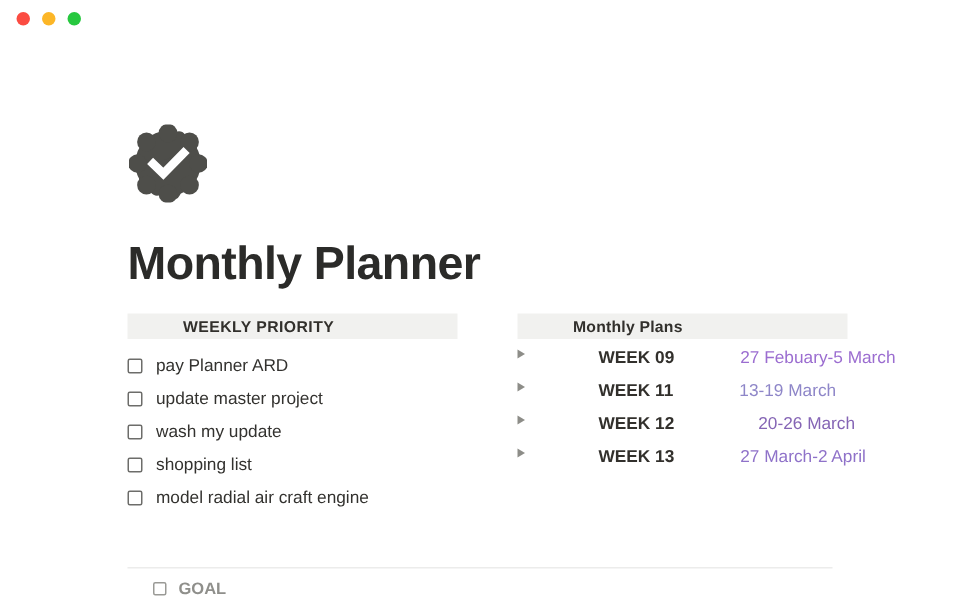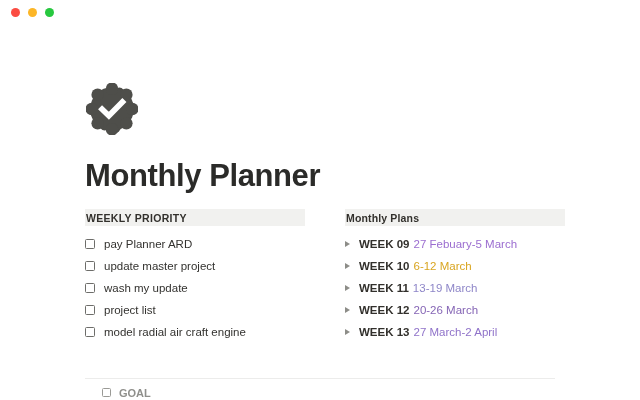--- a/index.html
+++ b/index.html
@@ -101,20 +101,21 @@
     align-items: center;
     padding: 0 0 0 1px;
     box-sizing: border-box;
   }
   .col-header-text {
     font-size: 10.5px;
     font-weight: bold;
     color: #32302c;
     letter-spacing: 0.15px;
     white-space: nowrap;
+    padding-left: 36px;
   }
   .col-header-text.caps { letter-spacing: 0.3px; }
 
   
   .check-list { margin-top: 7px; }
   .check-row {
     display: flex;
     align-items: center;
     height: 22px;
     margin-bottom: 0px;
@@ -133,22 +134,22 @@
     font-size: 11.5px;
     color: #33322f;
     line-height: 14px;
     white-space: nowrap;
   }
 
   
   .week-list { margin-top: 7px; }
   .week-row {
     display: flex;
-    align-items: center;
     height: 22px;
+    gap: 40px;
   }
   .tri {
     width: 0;
     height: 0;
     border-left: 5px solid #8d8d88;
     border-top: 3.6px solid transparent;
     border-bottom: 3.6px solid transparent;
     flex: 0 0 auto;
     margin-right: 9px;
   }
@@ -251,21 +252,21 @@
           <span class="check-label">update master project</span>
         </div>
 
         <div class="check-row">
           <span class="checkbox"></span>
           <span class="check-label">wash my update</span>
         </div>
 
         <div class="check-row">
           <span class="checkbox"></span>
-          <span class="check-label">project list</span>
+          <span class="check-label">shopping list</span>
         </div>
 
         <div class="check-row">
           <span class="checkbox"></span>
           <span class="check-label">model radial air craft engine</span>
         </div>
 
       </div>
     </div>
 
@@ -274,36 +275,31 @@
         <span class="col-header-text">Monthly Plans</span>
       </div>
       <div class="week-list">
 
         <div class="week-row">
           <span class="tri"></span>
           <span class="week-label">WEEK 09</span>
           <span class="week-range" style="color: rgb(155, 109, 208);">27 Febuary-5 March</span>
         </div>
 
-        <div class="week-row">
-          <span class="tri"></span>
-          <span class="week-label">WEEK 10</span>
-          <span class="week-range" style="color: rgb(217, 165, 32);">6-12 March</span>
-        </div>
 
         <div class="week-row">
           <span class="tri"></span>
           <span class="week-label">WEEK 11</span>
           <span class="week-range" style="color: rgb(142, 134, 200);">13-19 March</span>
         </div>
 
         <div class="week-row">
           <span class="tri"></span>
           <span class="week-label">WEEK 12</span>
-          <span class="week-range" style="color: rgb(133, 101, 181);">20-26 March</span>
+          <span class="week-range" style="color: rgb(133, 101, 181); margin-left: 12px;">20-26 March</span>
         </div>
 
         <div class="week-row">
           <span class="tri"></span>
           <span class="week-label">WEEK 13</span>
           <span class="week-range" style="color: rgb(143, 114, 201);">27 March-2 April</span>
         </div>
 
       </div>
     </div>

